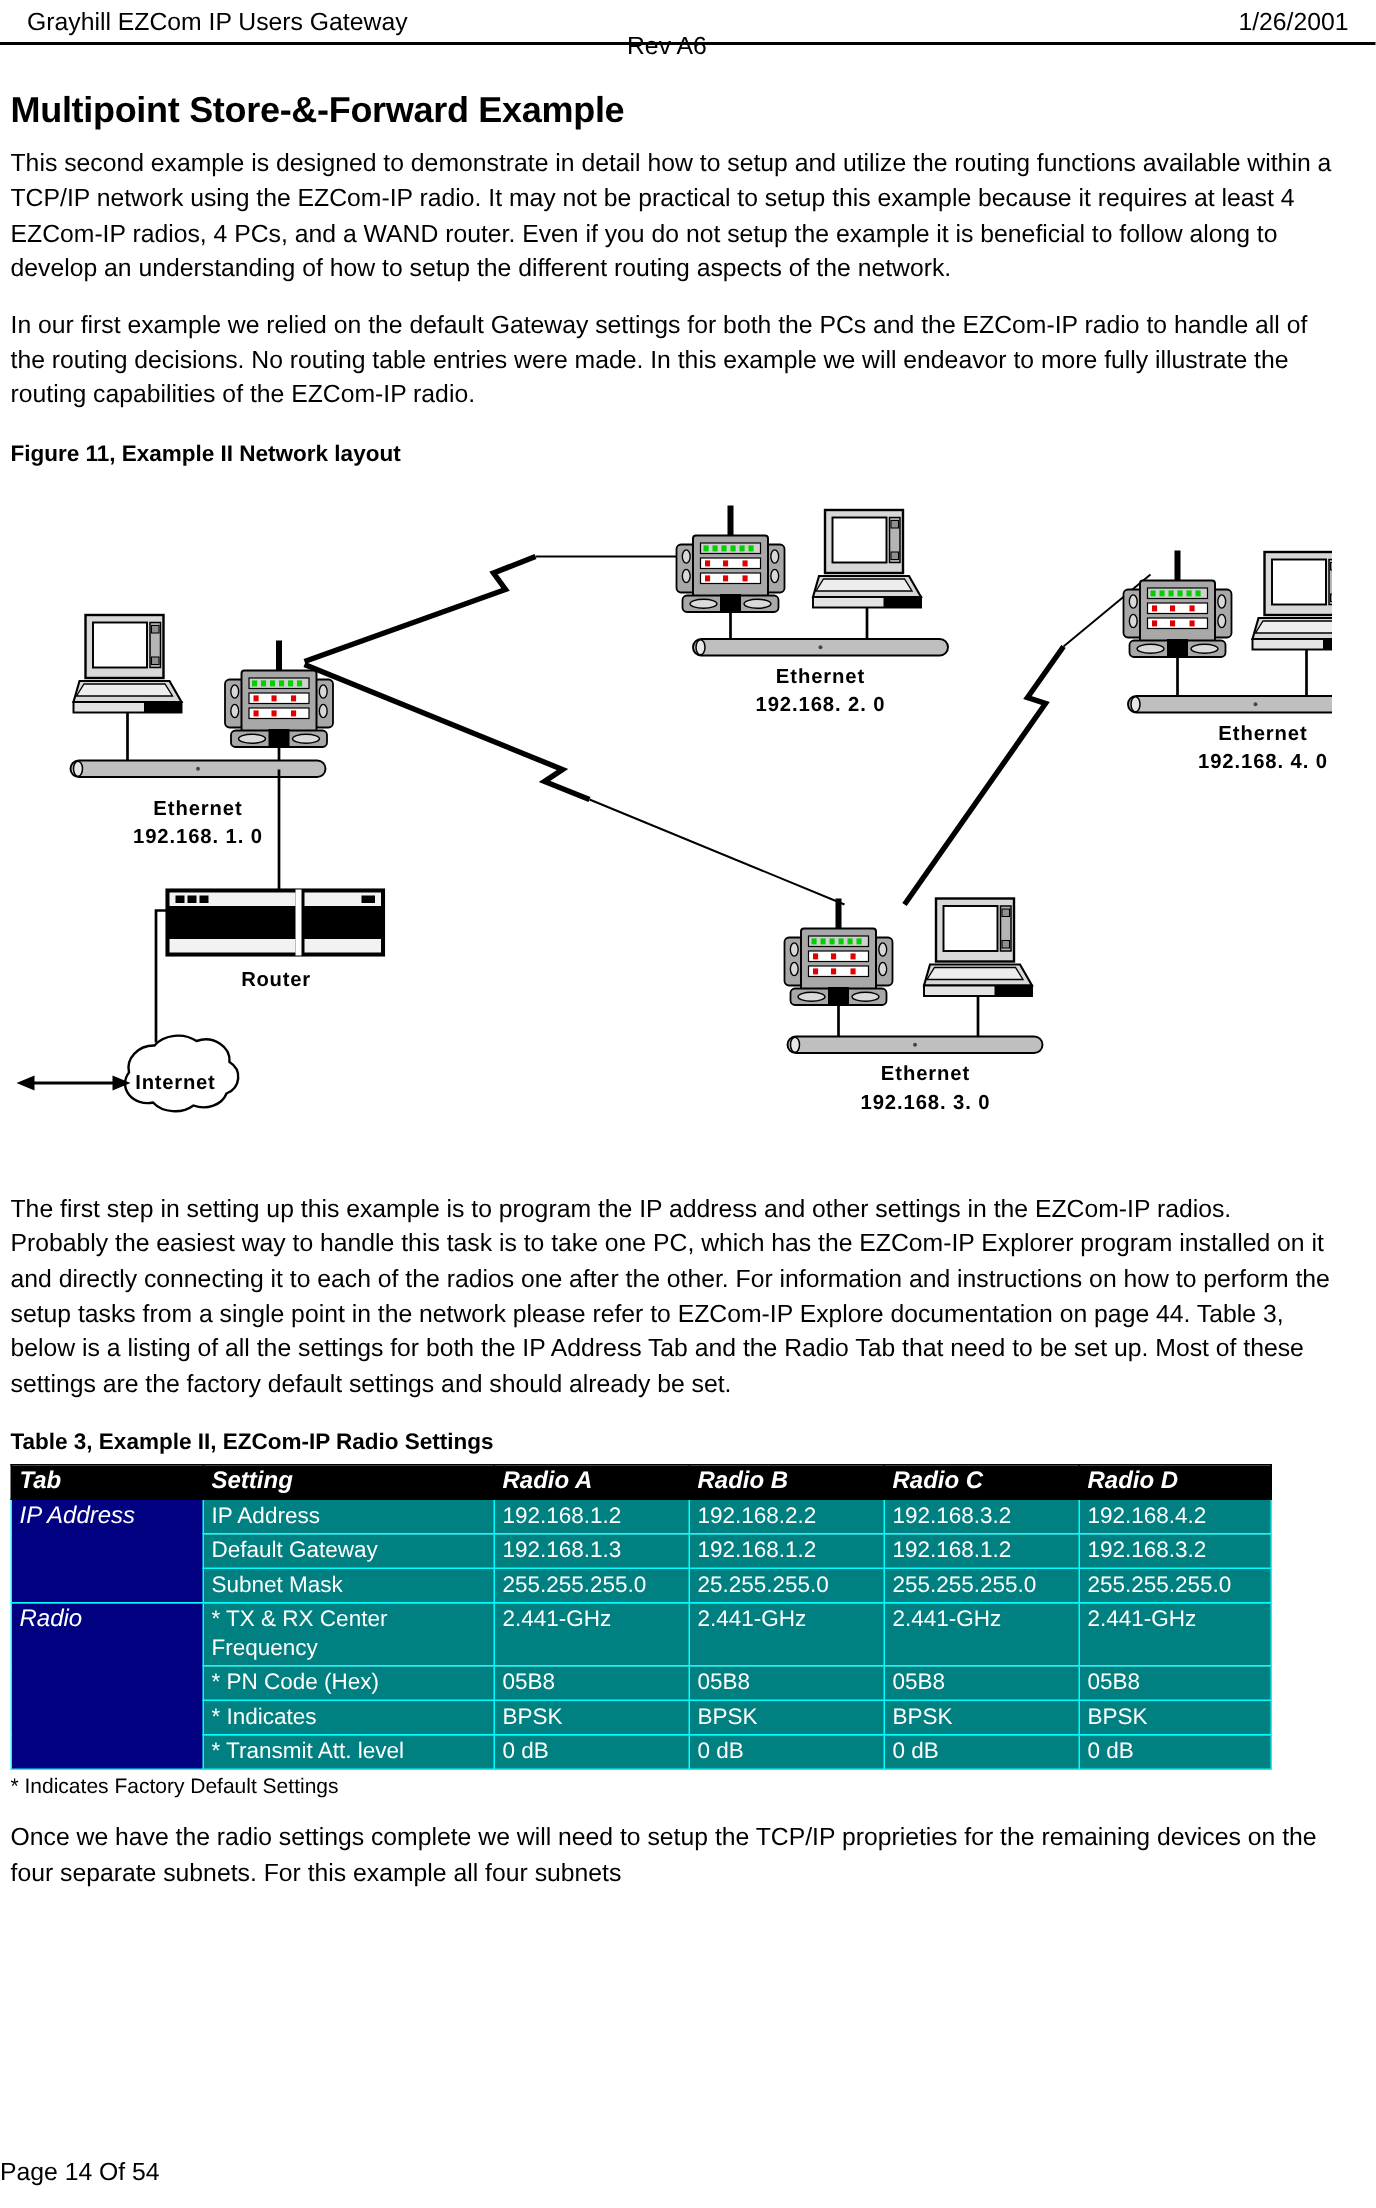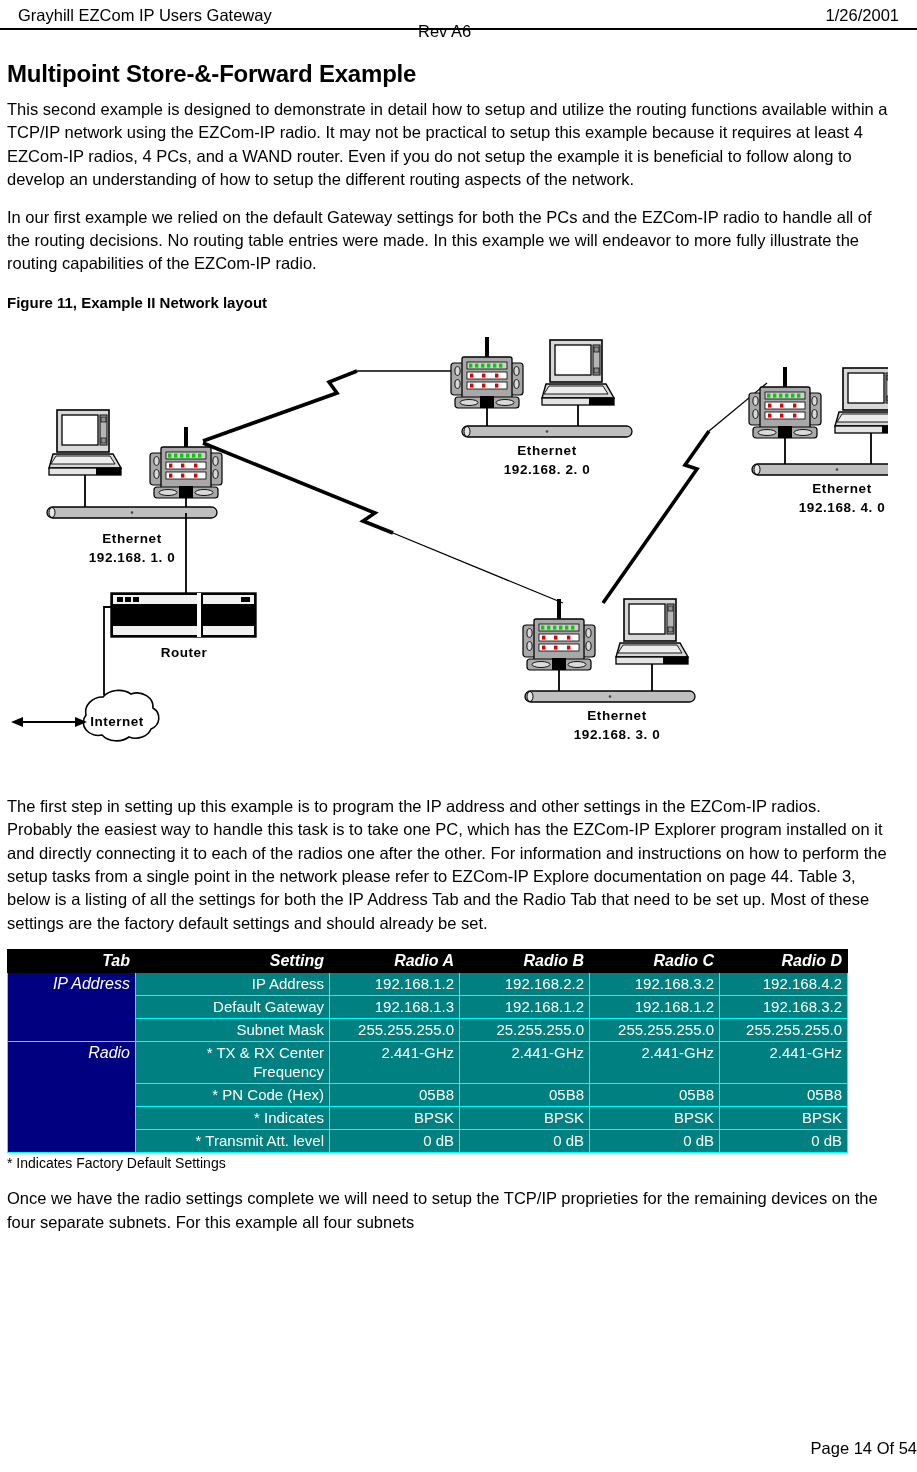--- a/index.html
+++ b/index.html
@@ -83,21 +83,21 @@
     margin-top: 4px;
     font-size: 15px;
   }
   table.settings th,
   table.settings td {
     border: 1px solid #00ffff;
     padding: 1px 5px 2px 5px;
     vertical-align: top;
     color: #ffffff;
     font-weight: normal;
-    text-align: right;
+    text-align: left;
     line-height: 19px;
     white-space: pre-line;
     margin-top: 30px;
   }
   table.settings thead th {
     background: #000000;
     border-color: #000000;
     font-style: italic;
     font-weight: bold;
     font-size: 16px;
@@ -122,21 +122,21 @@
     font-size: 14px;
     margin: 2px 0 16px 0;
   }
 
   
   #page-footer {
     position: absolute;
     bottom: 14px;
     left: 0;
     width: 917px;
-    text-align: right;
+    text-align: left;
     font-size: 16.5px;
   }
 </style>
 </head>
 <body>
 
 <div id="page-header">
   <span class="hdr-left">Grayhill EZCom IP Users Gateway</span>
   <span class="hdr-center">Rev A6</span>
   <span class="hdr-right">1/26/2001</span>
@@ -293,20 +293,21 @@
         <line x1="645" y1="339" x2="645" y2="370" stroke="#000" stroke-width="1.8"></line>
         <use href="#bus-sym" x="518" y="366"></use>
         <text x="610" y="395" text-anchor="middle" font-family="Liberation Sans, sans-serif" font-size="13.5" font-weight="bold" letter-spacing="0.6">Ethernet</text>
         <text x="610" y="414" text-anchor="middle" font-family="Liberation Sans, sans-serif" font-size="13.5" font-weight="bold" letter-spacing="0.6">192.168. 3. 0</text>
       </g>
     </svg>
   </div>
 
   <p class="body-par">The first step in setting up this example is to program the IP address and other settings in the EZCom-IP radios. Probably the easiest way to handle this task is to take one PC, which has the EZCom-IP Explorer program installed on it and directly connecting it to each of the radios one after the other. For information and instructions on how to perform the setup tasks from a single point in the network please refer to EZCom-IP Explore documentation on page 44. Table 3, below is a listing of all the settings for both the IP Address Tab and the Radio Tab that need to be set up. Most of these settings are the factory default settings and should already be set.</p>
 
+  <div class="tbl-caption">Table 3, Example II, EZCom-IP Radio Settings</div>
 
   <table class="settings">
     <colgroup>
       <col class="c-tab">
         <col class="c-setting">
         <col class="c-radio">
       <col class="c-radio">
         <col class="c-radio">
         <col class="c-radiod">
     </colgroup>

